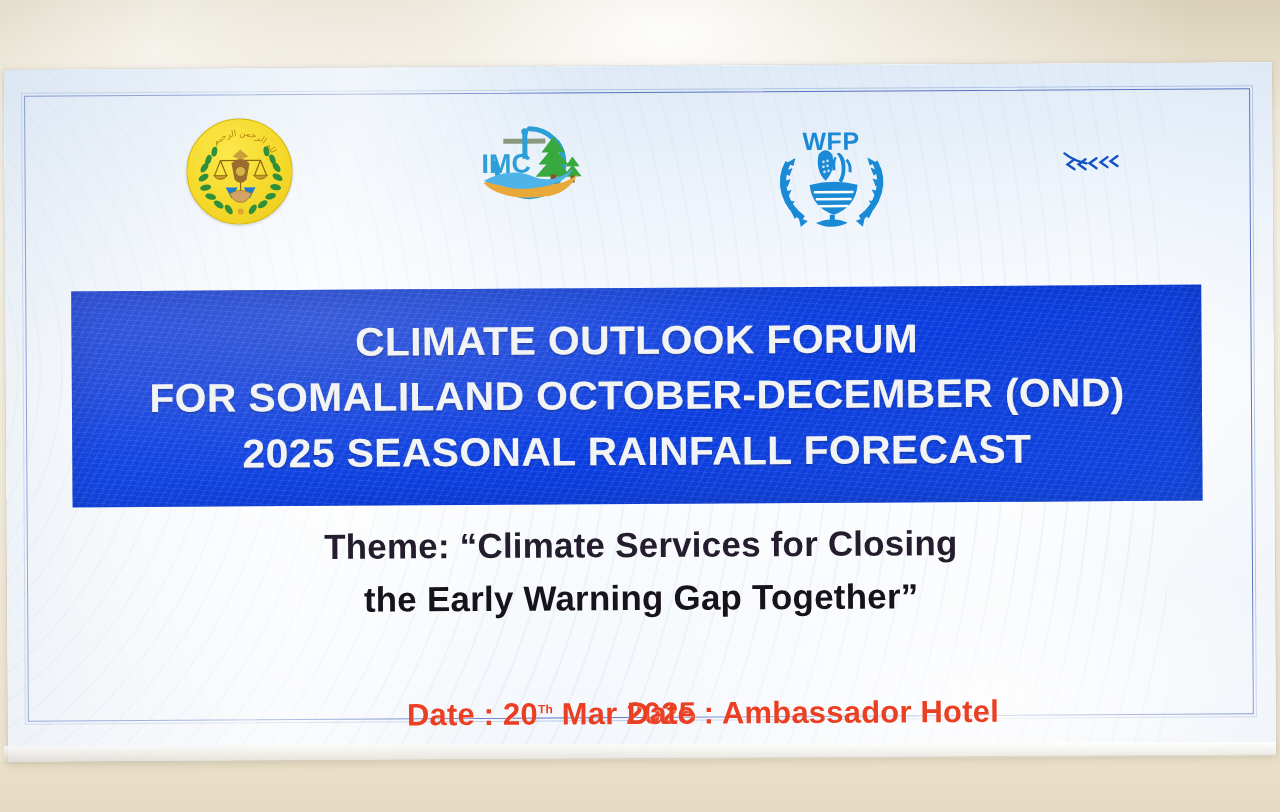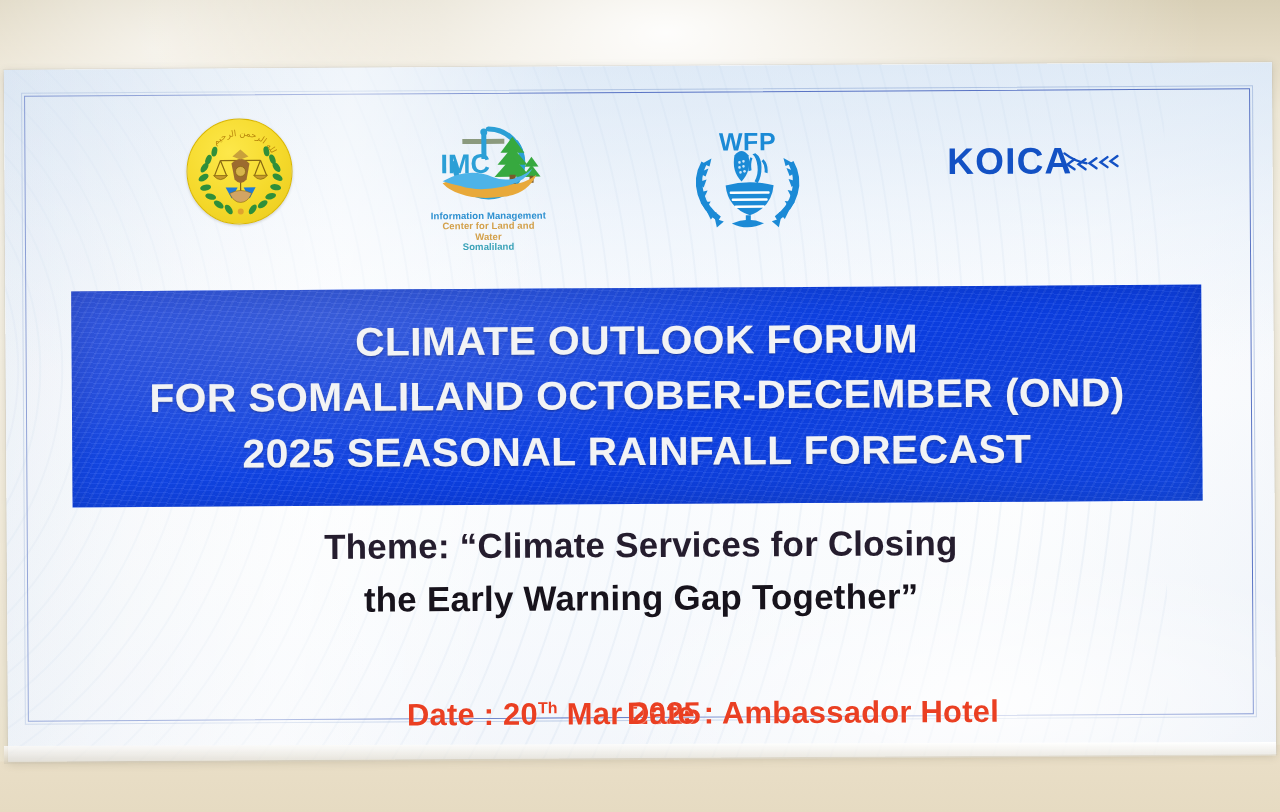--- a/index.html
+++ b/index.html
@@ -173,21 +173,21 @@
     font-family:"Liberation Sans", sans-serif;
   }
   #meta .m-item{
     font-size:31px; font-weight:bold; color:#ea3f22;
     letter-spacing:0.2px;
     text-shadow:0 1px 1px rgba(255,255,255,0.55);
     white-space:nowrap;
   }
   #meta .m-date{ width:430px; text-align:left; padding-left:220px; }
   #meta .m-venue{ width:480px; text-align:left; padding-left:10px; }
-  #meta sup{ font-size:16px; vertical-align:super; }
+  #meta sup{ font-size:12px; vertical-align:super; }
 
   
   #banner-edge{
     position:absolute; left:4px; right:4px; top:742px; height:22px;
     background:linear-gradient(180deg, rgba(255,255,255,0.95), rgba(206,197,176,0.5));
     clip-path: polygon(0 18%, 100% 0%, 100% 62%, 0 100%);
     filter:blur(0.6px);
   }
 </style>
 </head>
@@ -280,25 +280,20 @@
             <path d="M103 34 l7 10 -14 0 z"></path>
             <path d="M103 42 l9 12 -18 0 z"></path>
           </g>
           <rect x="101" y="53" width="4" height="7" fill="#7a5a2a"></rect>
 
           <text x="12" y="50" font-family="'Liberation Sans',sans-serif" font-size="27" font-weight="bold" fill="#2b9fd6">IMC</text>
 
           <path d="M14 60 q28 -12 52 -2 q22 9 42 -6 q-10 20 -34 22 q-26 3 -42 -3 q-12 -4 -18 -11 z" fill="#e8a93a"></path>
           <path d="M14 58 q26 -14 50 -4 q20 8 40 -8 q-8 14 -30 18 q-24 5 -42 -1 q-12 -3 -18 -5 z" fill="#4db3e8"></path>
         </svg>
-      </div>
-      <div class="imc-cap">
-        <div class="imc-l1">Information Management</div>
-        <div class="imc-l2">Center for Land and Water</div>
-        <div class="imc-l3">Somaliland</div>
       </div>
     </div>
 
     <div class="logo-cell" style="margin-top:0px;">
       <div class="wfp-wrap">
         <div class="wfp-text">WFP</div>
         <svg class="wfp-wreath" viewBox="0 0 120 90" aria-hidden="true">
           <g fill="#1b8ad6">
 
             <g>
@@ -349,21 +344,20 @@
             </g>
             <path d="M58 74 l5 0 0 9 -5 0 z"></path>
             <path d="M44 82 q16 -7 32 0 q-16 8 -32 0 z"></path>
           </g>
         </svg>
       </div>
     </div>
 
     <div class="logo-cell">
       <div class="koica-wrap">
-        <span class="koica-text">KOICA</span>
         <svg class="koica-swoosh" width="62" height="30" viewBox="0 0 62 30" aria-hidden="true">
           <g fill="none" stroke="#1351c4" stroke-width="2.4" stroke-linecap="round">
             <path d="M6 2 q10 8 22 10"></path>
             <path d="M16 18 l-7 -5 7 -5"></path>
             <path d="M27 18 l-7 -5 7 -5"></path>
             <path d="M38 17 l-7 -5 7 -5"></path>
             <path d="M49 16 l-7 -5 7 -5"></path>
             <path d="M59 15 l-7 -5 7 -5"></path>
           </g>
         </svg>

